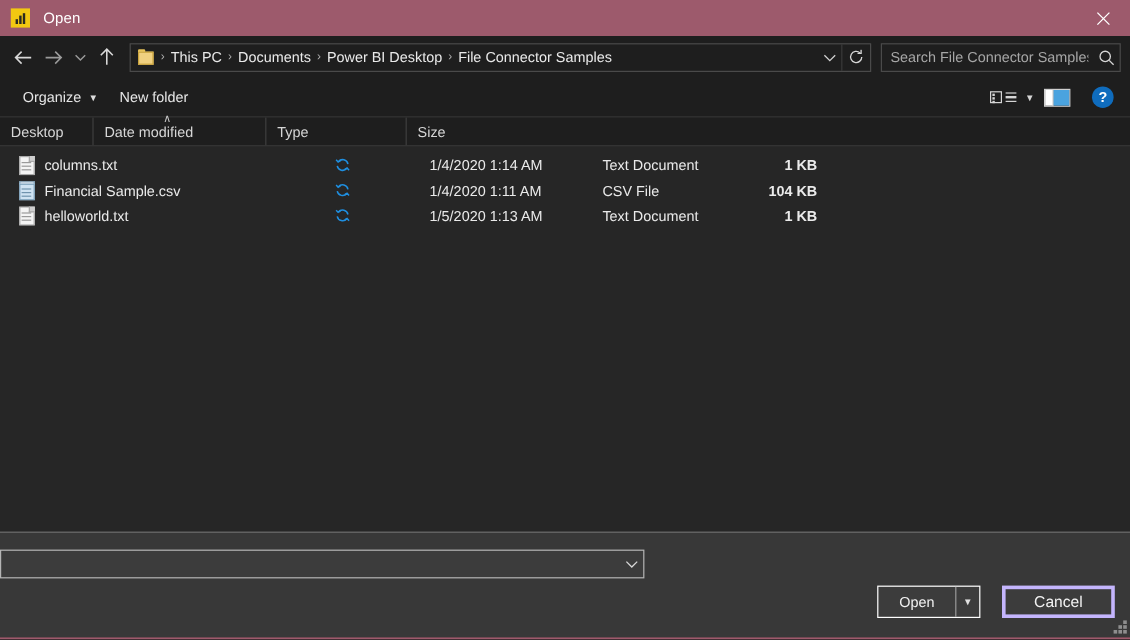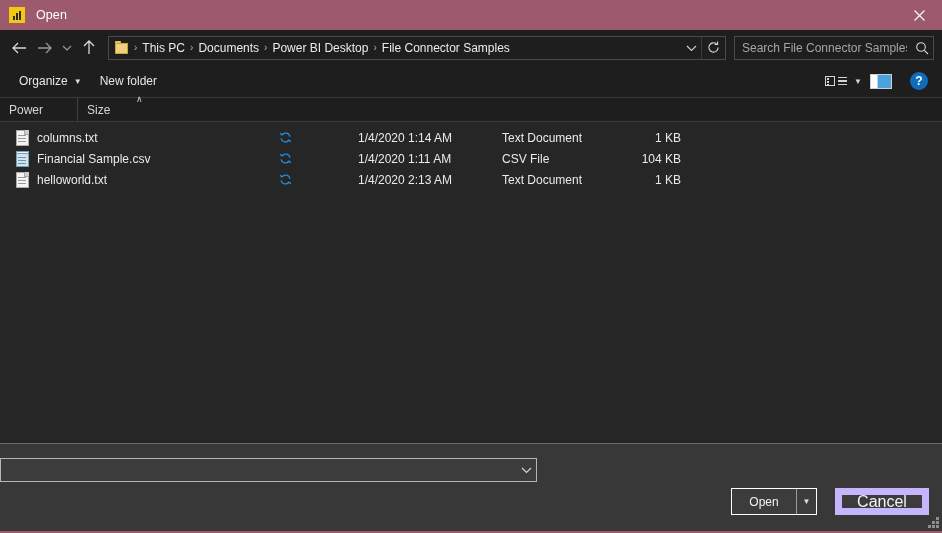--- a/index.html
+++ b/index.html
@@ -199,21 +199,21 @@
   .row {
     height: 21px;
     display: flex; align-items: center;
     font-size: 12px; color: #eaeaea;
   }
   .cell { display: flex; align-items: center; overflow: hidden; white-space: nowrap; }
   .cell.name { padding-left: 16px; gap: 8px; }
   .cell.status { justify-content: flex-start; padding-left: 7px; }
   .cell.date { padding-left: 9px; }
   .cell.type { padding-left: 9px; }
-  .cell.size { justify-content: flex-end; padding-right: 9px; }
+  .cell.size { justify-content: flex-end; padding-right: 9px; font-weight: bold; }
 
   
   .ficon { width: 13px; height: 16px; position: relative; flex: 0 0 auto; }
   .ficon.txt .sheet {
     position:absolute; inset:0;
     background:#f4f4f4; border:1px solid #a9a9a9;
   }
   .ficon.txt .fold {
     position:absolute; right:0; top:0; width:5px; height:5px;
     background:#cfcfcf; border-left:1px solid #a9a9a9; border-bottom:1px solid #a9a9a9;
@@ -297,24 +297,24 @@
     color: #f2f2f2; font-size: 12px;
   }
   #open-caret {
     width: 20px; flex: 0 0 auto;
     border-left: 1px solid #9a9a9a;
     display:flex; align-items:center; justify-content:center;
     color: #e0e0e0; font-size: 8px;
   }
   #cancel-btn {
     width: 94px; height: 27px;
-    border: 7px solid #c4b5fd;
+    border: 3px solid #c4b5fd;
     background: #3c3c3c;
     display:flex; align-items:center; justify-content:center;
-    color: #f2f2f2; font-size: 16px;
+    color: #f2f2f2; font-size: 13px;
   }
   #resize-grip {
     position: absolute; right: 3px; bottom: 3px;
     width: 11px; height: 11px;
     display: grid;
     grid-template-columns: repeat(3, 1fr);
     grid-template-rows: repeat(3, 1fr);
     gap: 1px;
   }
   #resize-grip i { display:block; background: transparent; }
@@ -422,21 +422,23 @@
     </div>
     <div id="view-caret">▼</div>
     <div id="pane-icon">
       <div class="l"></div>
         <div class="r"></div>
     </div>
     <div id="help-icon">?</div>
   </div>
 
   <div id="colheaders">
-    <div class="colh" style="width:77px">Power</div>
+    <div class="colh" style="width:77px">Desktop</div>
+    <div class="colh" style="width:144px">Date modified</div>
+    <div class="colh" style="width:117px">Type</div>
     <div class="colh" style="width:80px">Size</div>
     <div id="sort-indicator">∧</div>
   </div>
 
   <div id="filelist">
 
     <div class="row">
       <div class="cell name" style="width:272px">
         <span class="ficon txt">
           <span class="sheet"></span>
@@ -502,21 +504,21 @@
       <div class="cell status" style="width:77px">
         <span class="sync-icon">
           <svg width="13" height="13" viewBox="0 0 14 14">
             <path d="M11.8 6.2 a4.9 4.9 0 0 0 -8.6 -2.2" stroke="currentColor" stroke-width="1.35" fill="none"></path>
             <path d="M2.2 7.8 a4.9 4.9 0 0 0 8.6 2.2" stroke="currentColor" stroke-width="1.35" fill="none"></path>
             <path d="M1.2 2.3 L3.0 4.3 L5.1 3.0" stroke="currentColor" stroke-width="1.35" fill="none"></path>
             <path d="M12.8 11.7 L11.0 9.7 L8.9 11.0" stroke="currentColor" stroke-width="1.35" fill="none"></path>
           </svg>
         </span>
       </div>
-      <div class="cell date" style="width:144px">1/4/2020 2:13 AM</div>
+      <div class="cell date" style="width:144px">1/5/2020 1:13 AM</div>
       <div class="cell type" style="width:117px">Text Document</div>
       <div class="cell size" style="width:80px">1 KB</div>
     </div>
 
   </div>
 
   <div id="bottom">
 
     <div id="filename-row">
       <div id="filename-combo">

